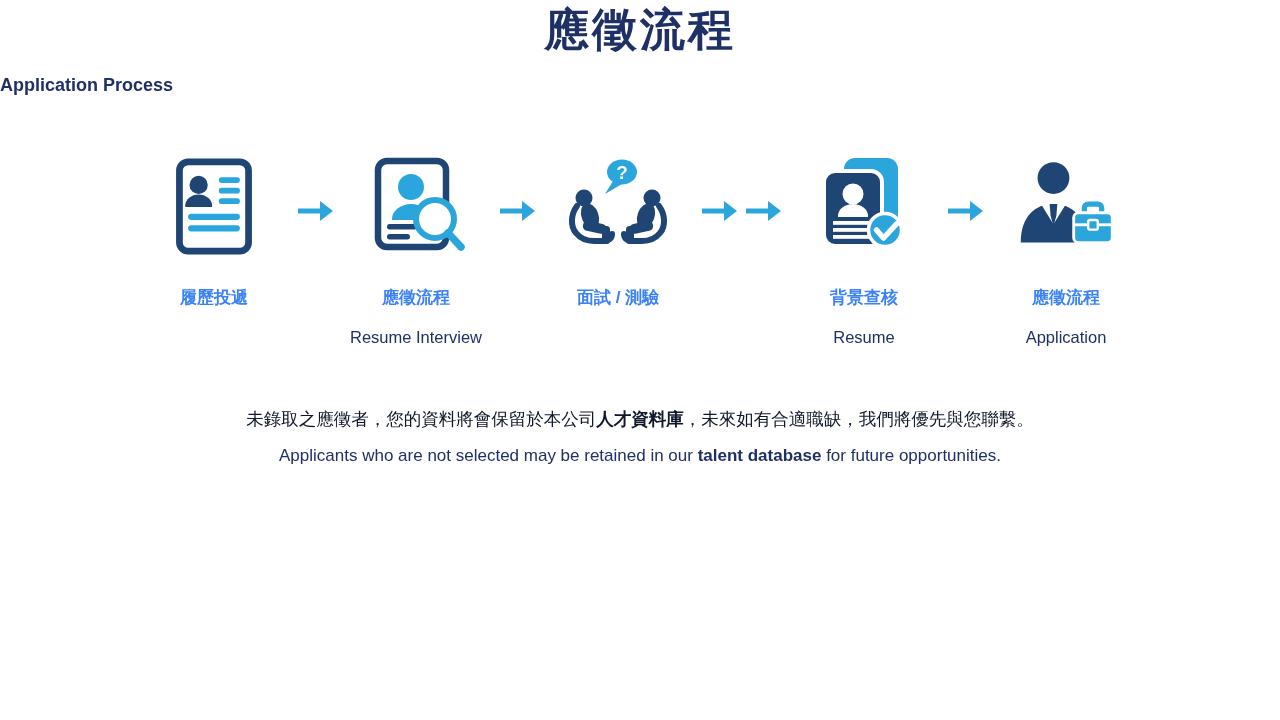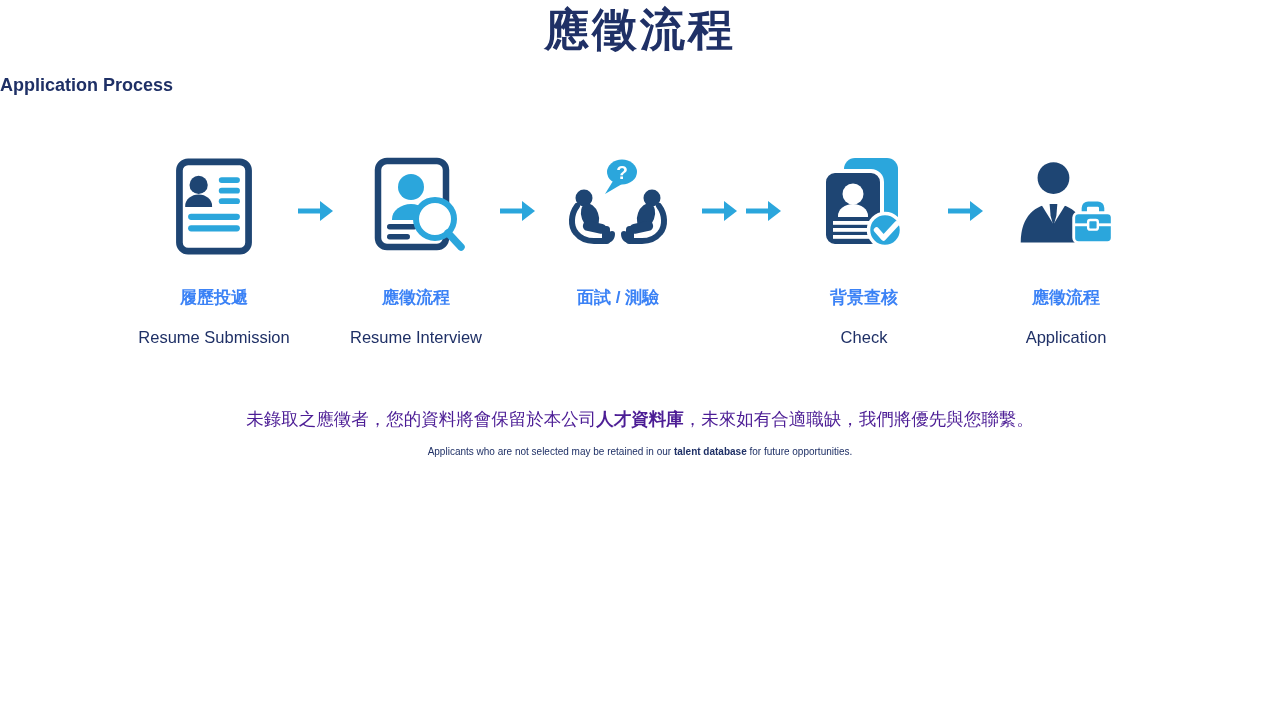--- a/index.html
+++ b/index.html
@@ -28,22 +28,22 @@
   .step-zh{
     margin-top:28px;font-size:17px;font-weight:700;white-space:nowrap;color:#3b82f6;
   }
   .step-en{
     margin-top:16px;font-size:16.5px;line-height:1.55;text-align:center;color:#1F3066;
   }
   .arrow{
     width:44px;flex:0 0 auto;margin-top:44px;display:flex;justify-content:center;
   }
   .footer{margin-top:56px;text-align:center;}
-  .footer-zh{margin:12px;font-size:17.5px;color:#4c1d95;}
-  .footer-en{margin:15px 0 4px 0;font-size:10px;color:#1F3066;}
+  .footer-zh{margin:12px;font-size:17.5px;color:#0f172a;}
+  .footer-en{margin:15px 0 4px 0;font-size:17px;color:#1F3066;}
   .footer b{font-weight:800;}
 </style>
 </head>
 <body>
 
 <div class="slide">
 
   <h1 class="title">應徵流程</h1>
   <div class="subtitle">Application Process</div>
 
@@ -56,21 +56,20 @@
           <circle cx="34" cy="28" r="9.5" fill="#1E4573"></circle>
           <path d="M20 50 a14 12 0 0 1 28 0 l0 1 h-28 z" fill="#1E4573"></path>
           <rect x="55" y="20" width="22" height="6" rx="3" fill="#2BA6DC"></rect>
           <rect x="55" y="31" width="22" height="6" rx="3" fill="#2BA6DC"></rect>
           <rect x="55" y="42" width="22" height="6" rx="3" fill="#2BA6DC"></rect>
           <rect x="23" y="58" width="54" height="6.5" rx="3.2" fill="#2BA6DC"></rect>
           <rect x="23" y="70" width="54" height="6.5" rx="3.2" fill="#2BA6DC"></rect>
         </svg>
       </div>
       <div class="step-zh">履歷投遞</div>
-      <div class="step-en">Resume Submission</div>
     </div>
 
     <div class="arrow">
       <svg width="38" height="26" viewBox="0 0 38 26">
         <line x1="2" y1="13" x2="27" y2="13" stroke="#2BA6DC" stroke-width="5"></line>
         <polygon points="24,3 37,13 24,23" fill="#2BA6DC"></polygon>
       </svg>
     </div>
 
     <div class="step">
@@ -138,21 +137,21 @@
           <circle cx="39" cy="38" r="10.5" fill="#ffffff"></circle>
           <path d="M24 60 a15 12 0 0 1 30 0 v1 h-30 z" fill="#ffffff"></path>
           <rect x="19" y="65" width="41" height="3.8" fill="#ffffff"></rect>
           <rect x="19" y="72" width="41" height="3.8" fill="#ffffff"></rect>
           <rect x="19" y="79" width="41" height="3.8" fill="#ffffff"></rect>
           <circle cx="71" cy="74" r="16.5" fill="#2BA6DC" stroke="#ffffff" stroke-width="3.5"></circle>
           <path d="M62.5 74 l7 8 l13 -14" stroke="#ffffff" stroke-width="5.5" fill="none" stroke-linecap="round" stroke-linejoin="round"></path>
         </svg>
       </div>
       <div class="step-zh">背景查核</div>
-      <div class="step-en">Check</div>
+      <div class="step-en">Resume</div>
     </div>
 
     <div class="arrow">
       <svg width="38" height="26" viewBox="0 0 38 26">
         <line x1="2" y1="13" x2="27" y2="13" stroke="#2BA6DC" stroke-width="5"></line>
         <polygon points="24,3 37,13 24,23" fill="#2BA6DC"></polygon>
       </svg>
     </div>
 
     <div class="step">

